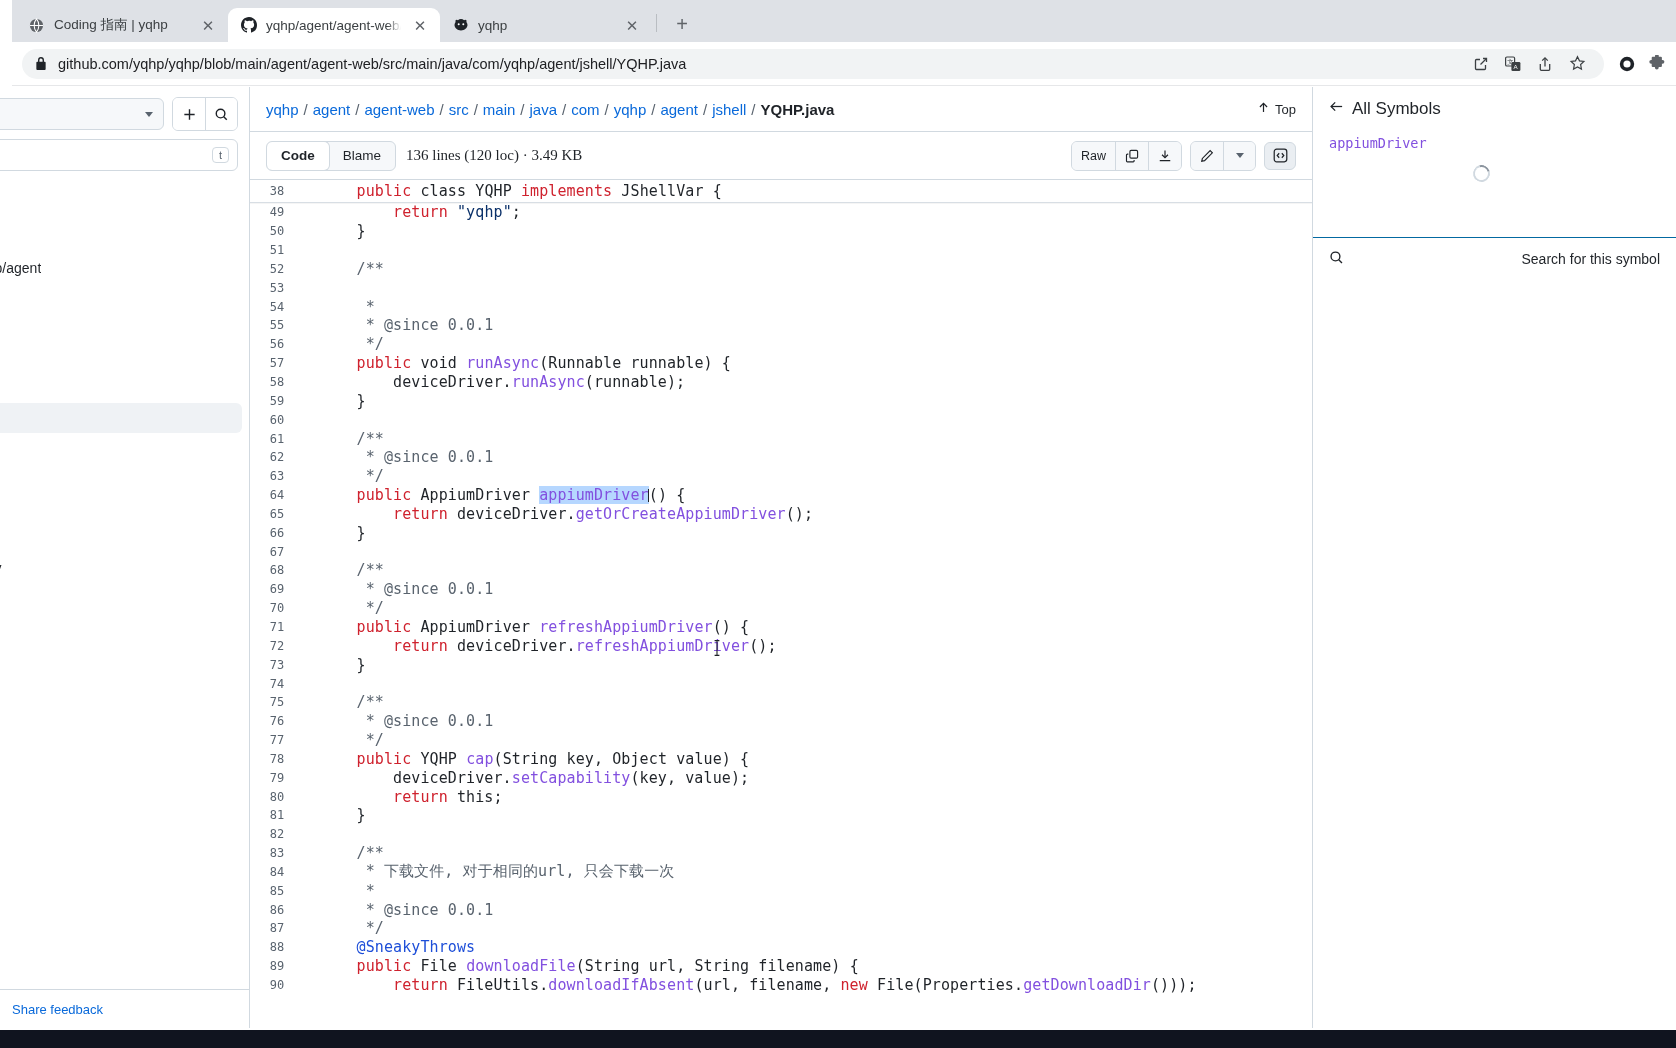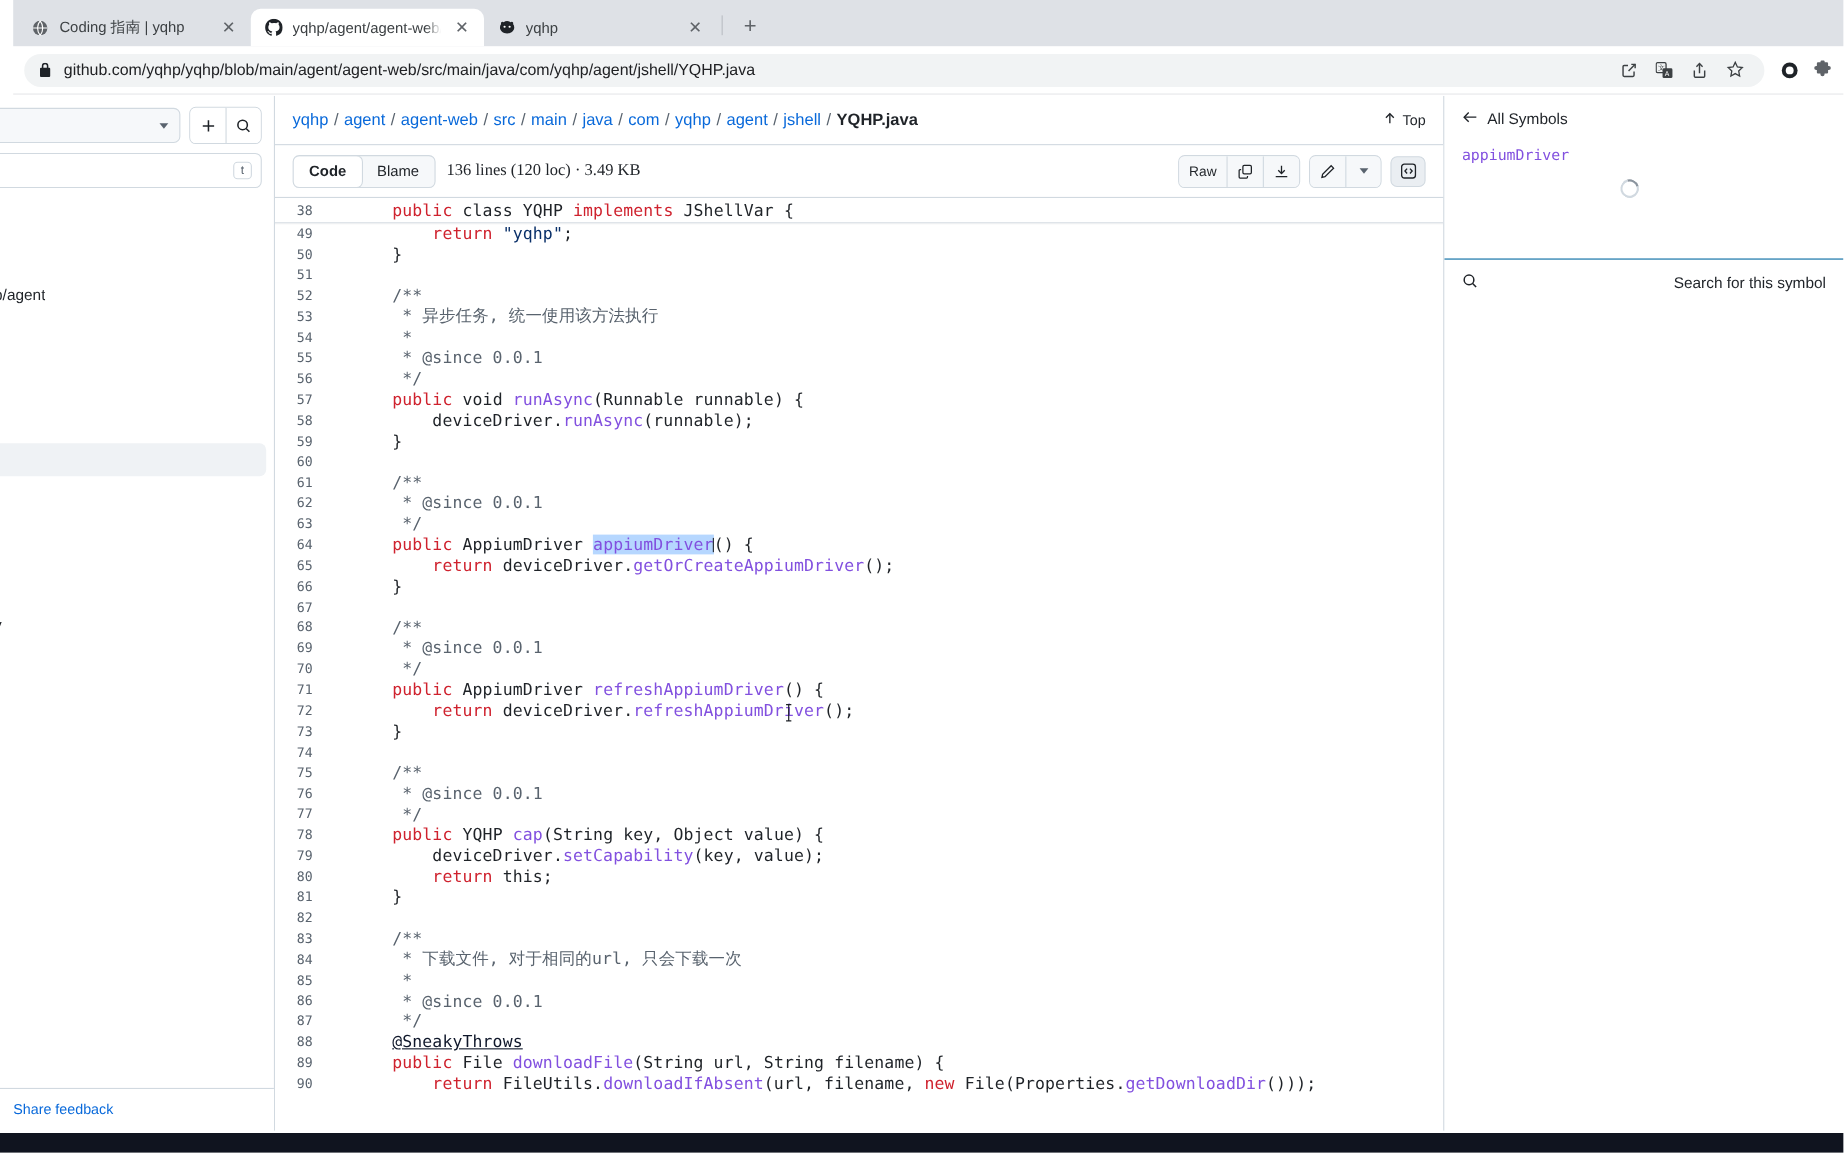--- a/index.html
+++ b/index.html
@@ -196,38 +196,38 @@
   }
   .ctext {
     flex:1 1 auto; font-family:"DejaVu Sans Mono", monospace;
     font-size: 15px; color:#1f2328; white-space: pre;
     letter-spacing: 0.1px;
   }
   .k  { color:#cf222e; }   
   .fn { color:#8250df; }   
   .st { color:#0a3069; }   
   .cm { color:#59636e; }   
-  .an { color:#0f172a;text-decoration:underline; }   
+  .an { color:#1d4ed8; }   
   .sel{ background:#b6d7ff; }
   .caret-bar {
     display:inline-block; width:1px; height:13px; background:#1f2328;
     vertical-align:-2px; margin:0 -0.5px;
   }
   .mouse-caret {
     position:absolute; left:462px; top:459px; z-index: 5;
     width: 10px; height: 18px;
   }
 
   
   .symbols {
     width: 363px; flex: 0 0 363px; background:#fff;
     display:flex; flex-direction:column;
   }
   .sym-head { padding: 12px 16px 8px 16px; display:flex; align-items:center; gap:8px; }
-  .sym-back { font-size: 14px; color:#1f2328; display:flex; align-items:center; gap:8px; }
+  .sym-back { font-size: 17px; color:#1f2328; display:flex; align-items:center; gap:8px; }
   .sym-body { padding: 8px 16px 0 16px; position:relative; min-height: 110px; }
   .sym-name { font-family:"DejaVu Sans Mono", monospace; font-size: 13.5px; color:#8250df; }
   .spinner {
     position:absolute; left: 160px; top: 38px;
     width: 17px; height: 17px; border-radius: 50%;
     border: 2px solid #d1d9e0; border-top-color: #8c959f;
     transform: rotate(30deg);
   }
   .sym-search {
     border-top: 1px solid #0369a1; padding: 12px 16px;
@@ -474,21 +474,20 @@
             <div class="cline">
               <span class="gutter">51</span>
               <span class="ctext"><span></span></span>
             </div>
             <div class="cline">
               <span class="gutter">52</span>
               <span class="ctext"><span>    </span><span class="cm">/**</span></span>
             </div>
             <div class="cline">
               <span class="gutter">53</span>
-              <span class="ctext"><span class="cm">     * 异步任务, 统一使用该方法执行</span></span>
             </div>
             <div class="cline">
               <span class="gutter">54</span>
               <span class="ctext"><span class="cm">     *</span></span>
             </div>
             <div class="cline">
               <span class="gutter">55</span>
               <span class="ctext"><span class="cm">     * @since 0.0.1</span></span>
             </div>
             <div class="cline">

